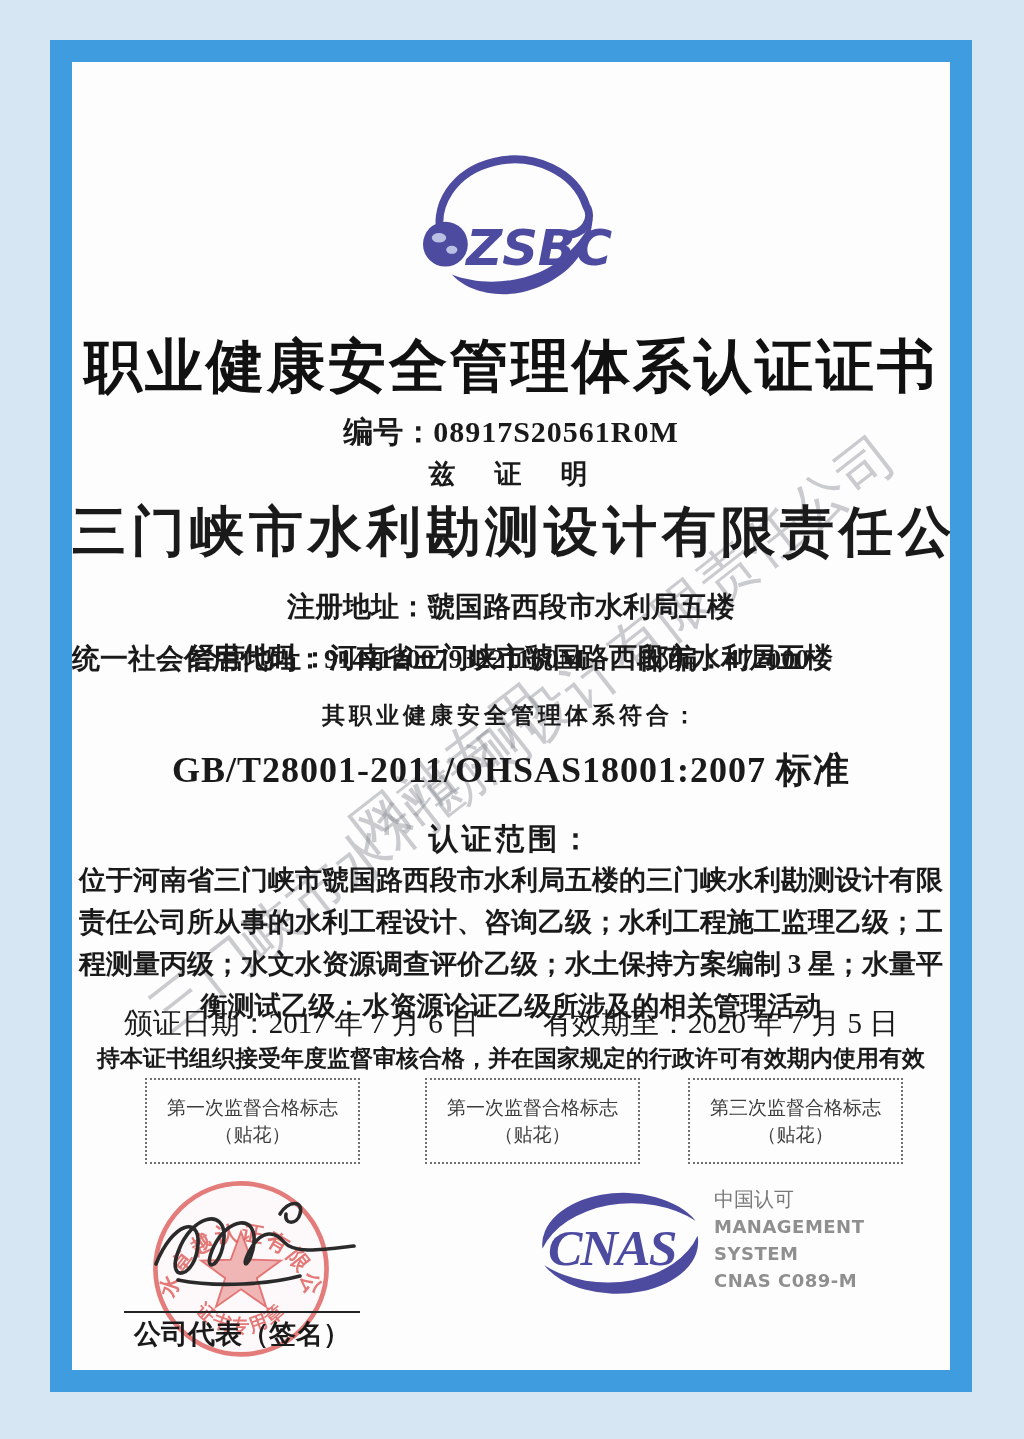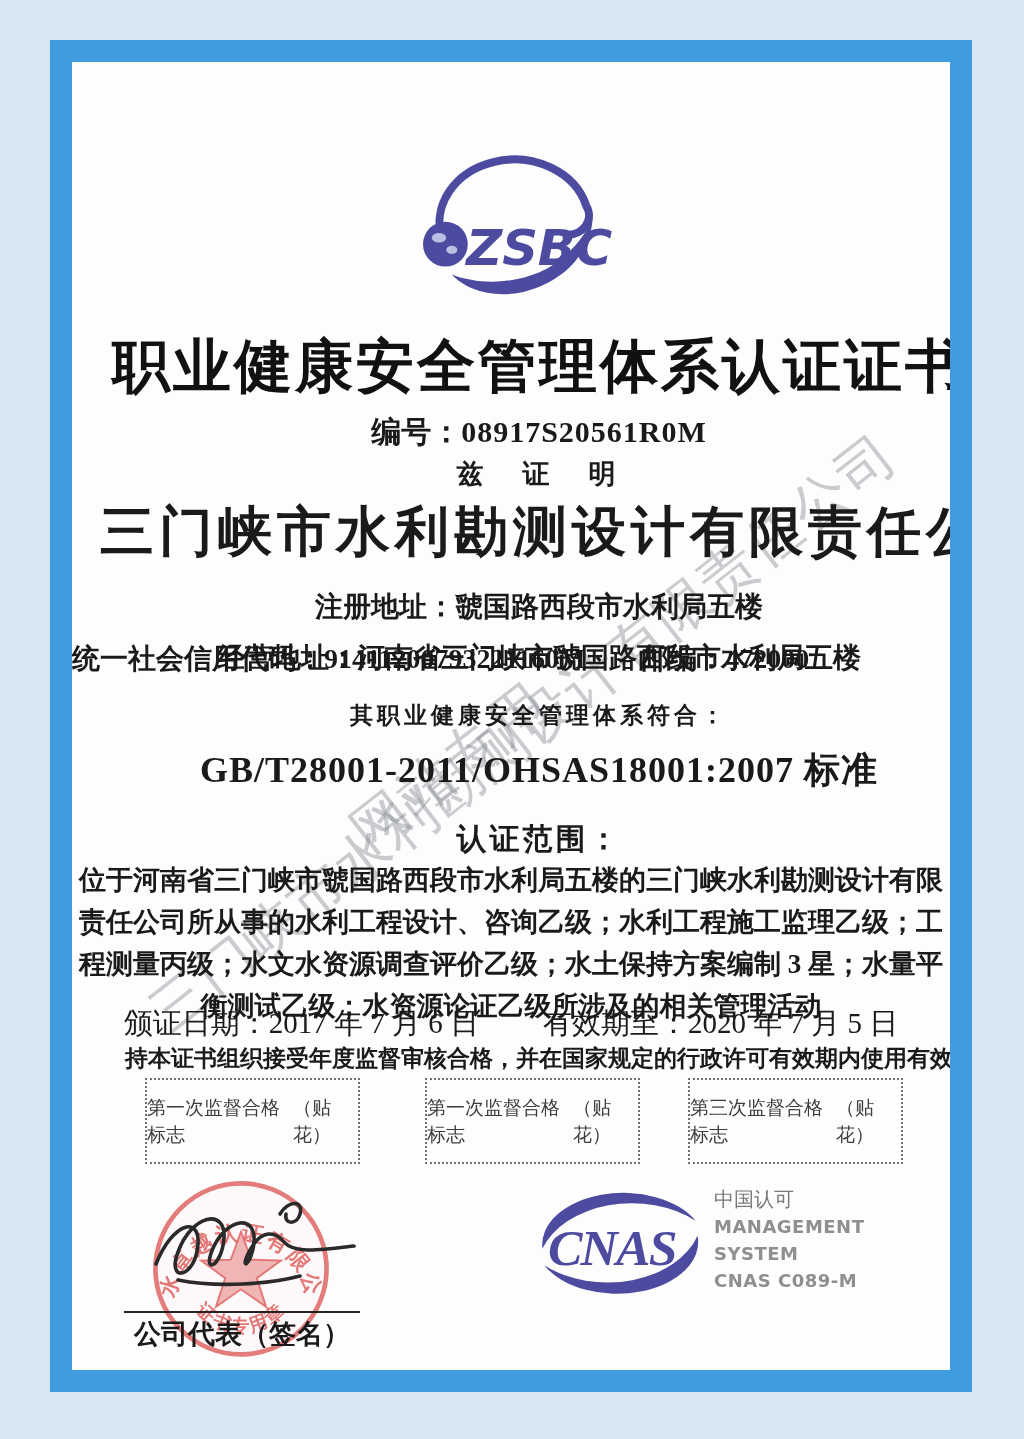--- a/index.html
+++ b/index.html
@@ -8,21 +8,21 @@
     background:#d6e6f2;
     font-family:"Liberation Serif","DejaVu Serif",serif;
     color:#1a1a1a;overflow:hidden;
   }
   .cert{
     position:absolute;left:50px;top:40px;width:922px;height:1352px;
     box-sizing:border-box;border:22px solid #3f9ddf;background:#fdfdfe;
     overflow:hidden;
   }
   .abs{position:absolute;}
-  .center{left:0;width:878px;text-align:center;padding-left:28px;}
+  .center{left:0;width:878px;text-align:center;}
   
   .wm{position:absolute;z-index:1;color:rgba(128,133,140,0.42);
       font-size:56px;font-weight:400;letter-spacing:2px;white-space:nowrap;
       transform:rotate(-38deg);}
   .wm1{left:-18px;top:633px;width:940px;text-align:center;}
   .wm2{left:208px;top:668px;width:340px;text-align:center;}
   .content{position:absolute;left:0;top:0;width:722px;height:1308px;z-index:2;}
   
   .logo-svg{left:343px;top:83px;width:200px;height:160px;}
   .title{top:266px;font-size:58px;font-weight:900;letter-spacing:3px;
@@ -38,21 +38,21 @@
   .conform{top:638px;font-size:23px;font-weight:bold;letter-spacing:4px;}
   .standard{top:684px;font-size:36px;font-weight:bold;letter-spacing:1px;}
   .scope-label{top:757px;font-size:30px;font-weight:bold;letter-spacing:3px;}
   .scope{top:797px;left:6px;width:866px;font-size:27px;font-weight:bold;
          line-height:42px;text-align:center;}
   .dates-row{top:942px;left:0;width:878px;display:flex;justify-content:center;
              gap:64px;font-size:29px;font-weight:normal;}
   .note{top:981px;font-size:23px;font-weight:bold;}
   
   .svbox{position:absolute;top:1016px;width:215px;height:86px;box-sizing:border-box;
-         border:2px dotted #6f6f6f;display:flex;flex-direction:row;
+         border:2px dotted #6f6f6f;display:flex;flex-direction:column;
          justify-content:center;align-items:center;font-size:19px;line-height:27px;color:#3c3c3c;}
   .svbox.b1{left:73px;} .svbox.b2{left:353px;} .svbox.b3{left:616px;}
   
   .stamp-svg{left:76px;top:1112px;width:186px;height:186px;opacity:.88;}
   .sig-svg{left:76px;top:1130px;width:218px;height:108px;}
   .sig-line{left:52px;top:1249px;width:236px;border-top:2px solid #232323;height:0;}
   .sig-label{left:52px;top:1254px;width:236px;text-align:center;
              font-size:27px;font-weight:bold;}
   
   .cnas-svg{left:464px;top:1122px;width:168px;height:120px;}

